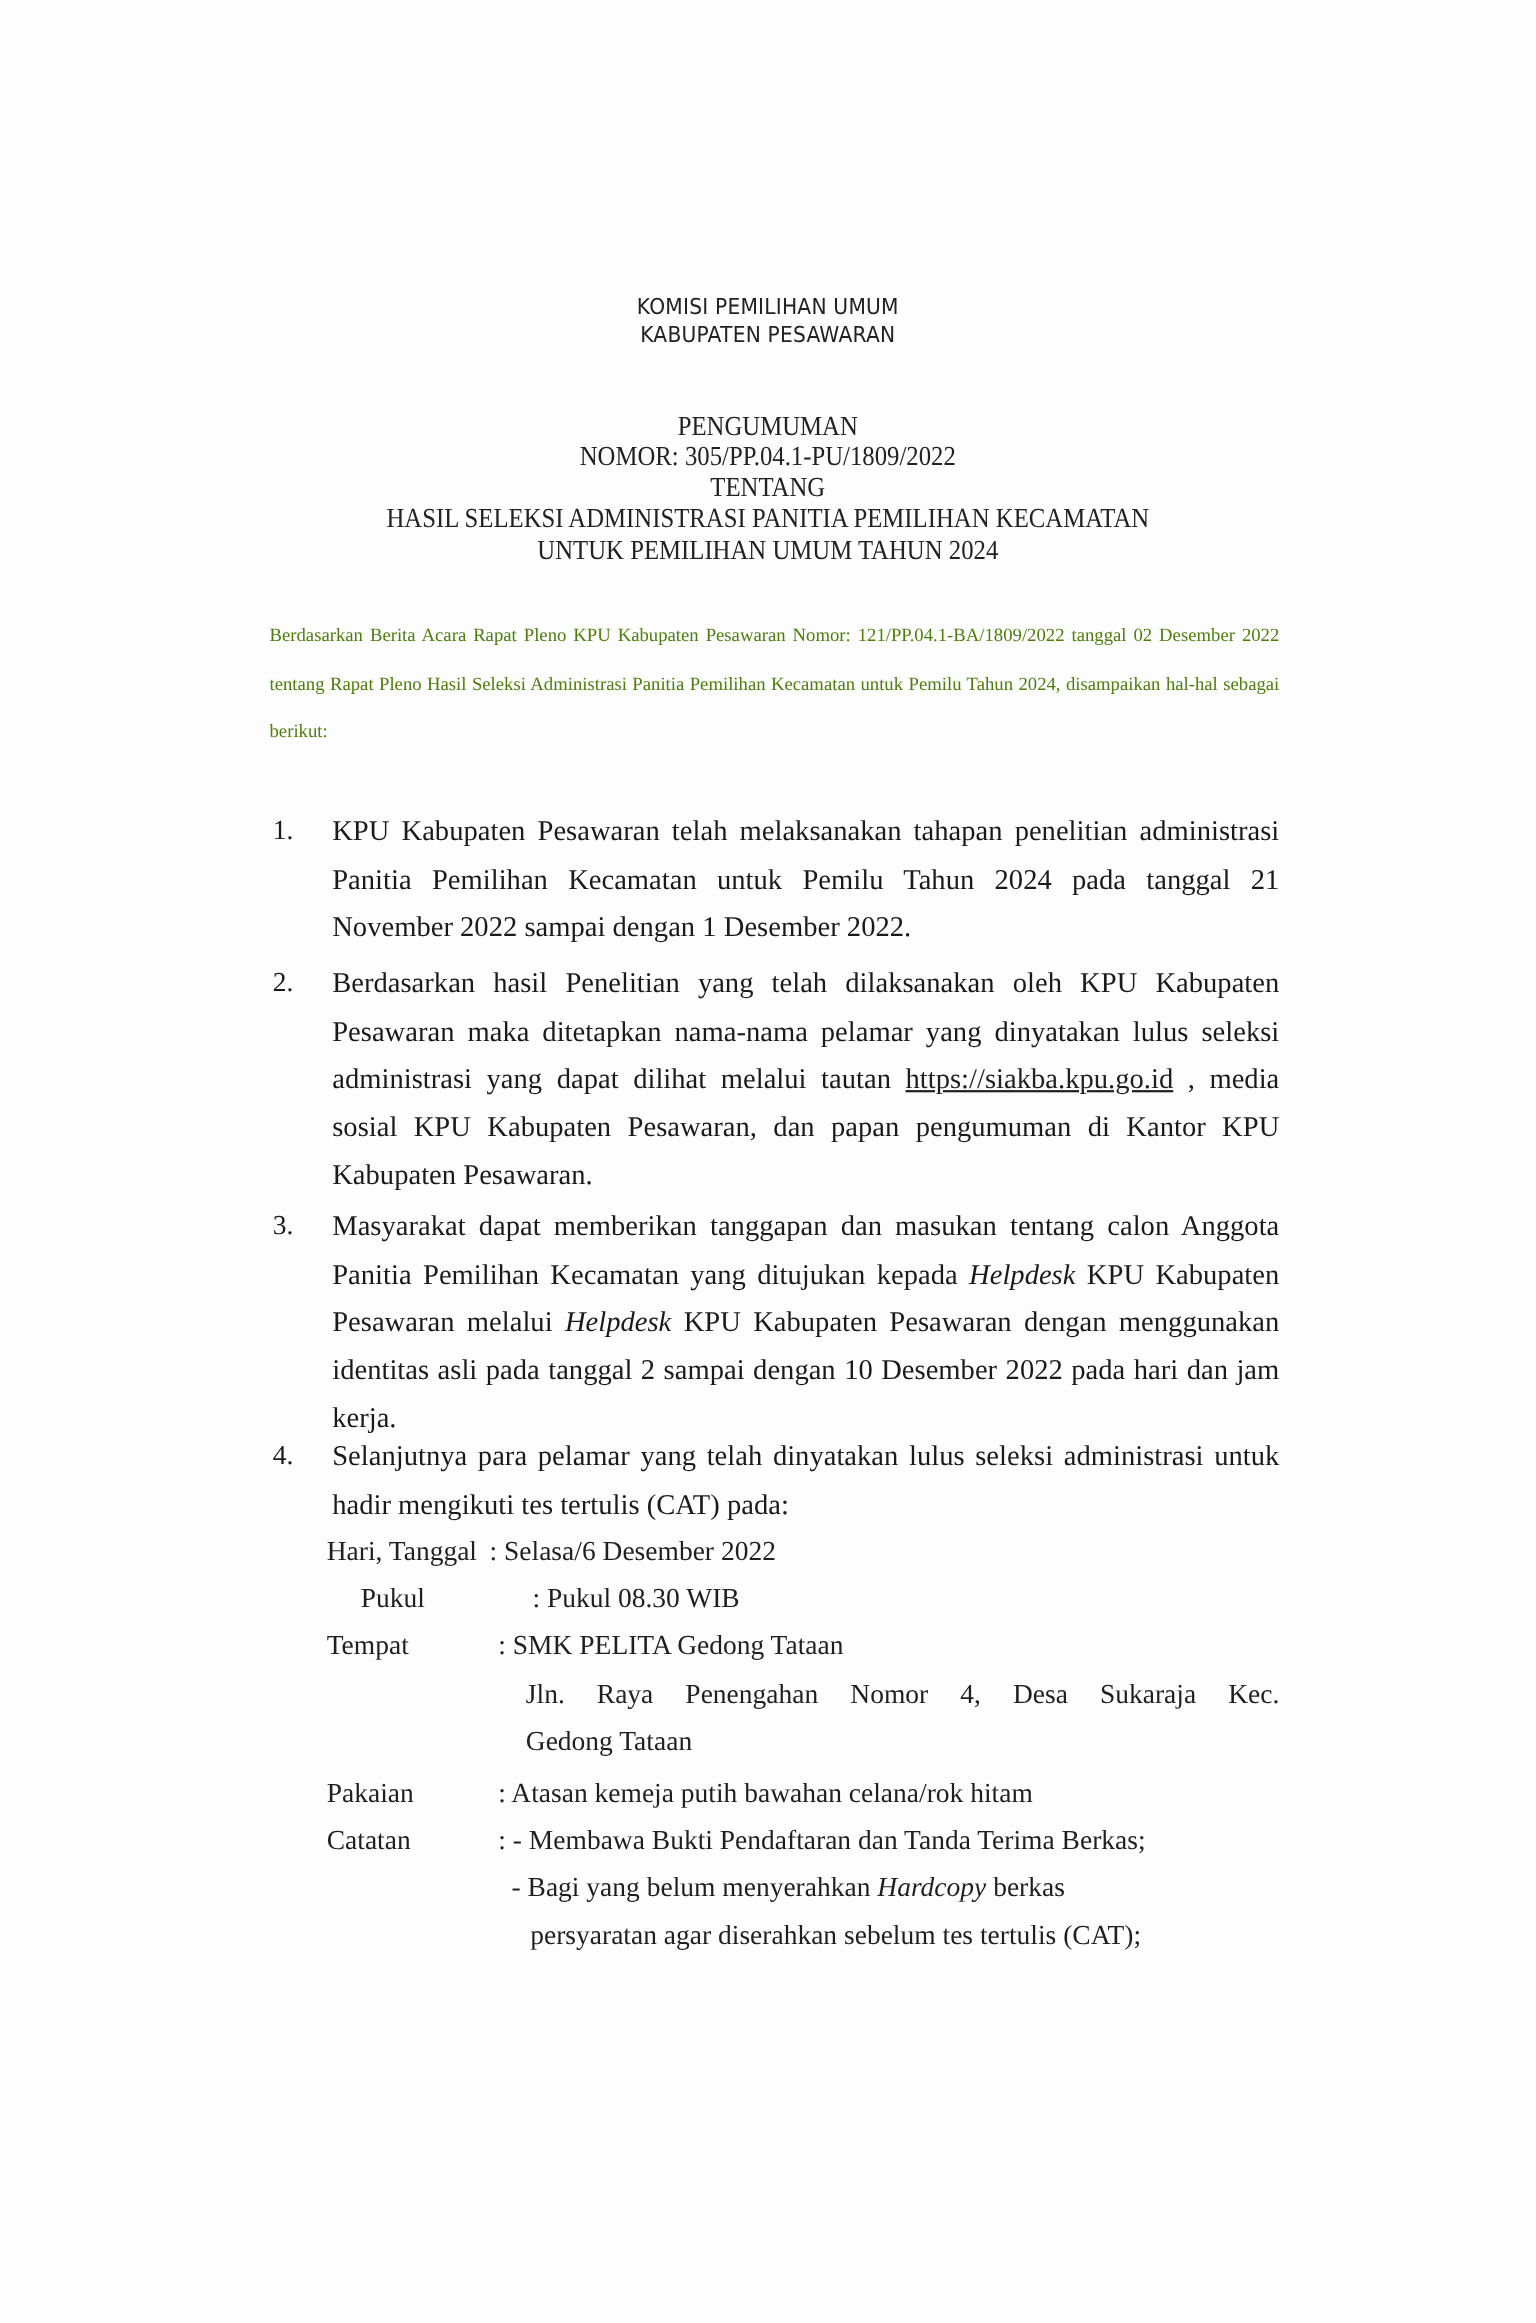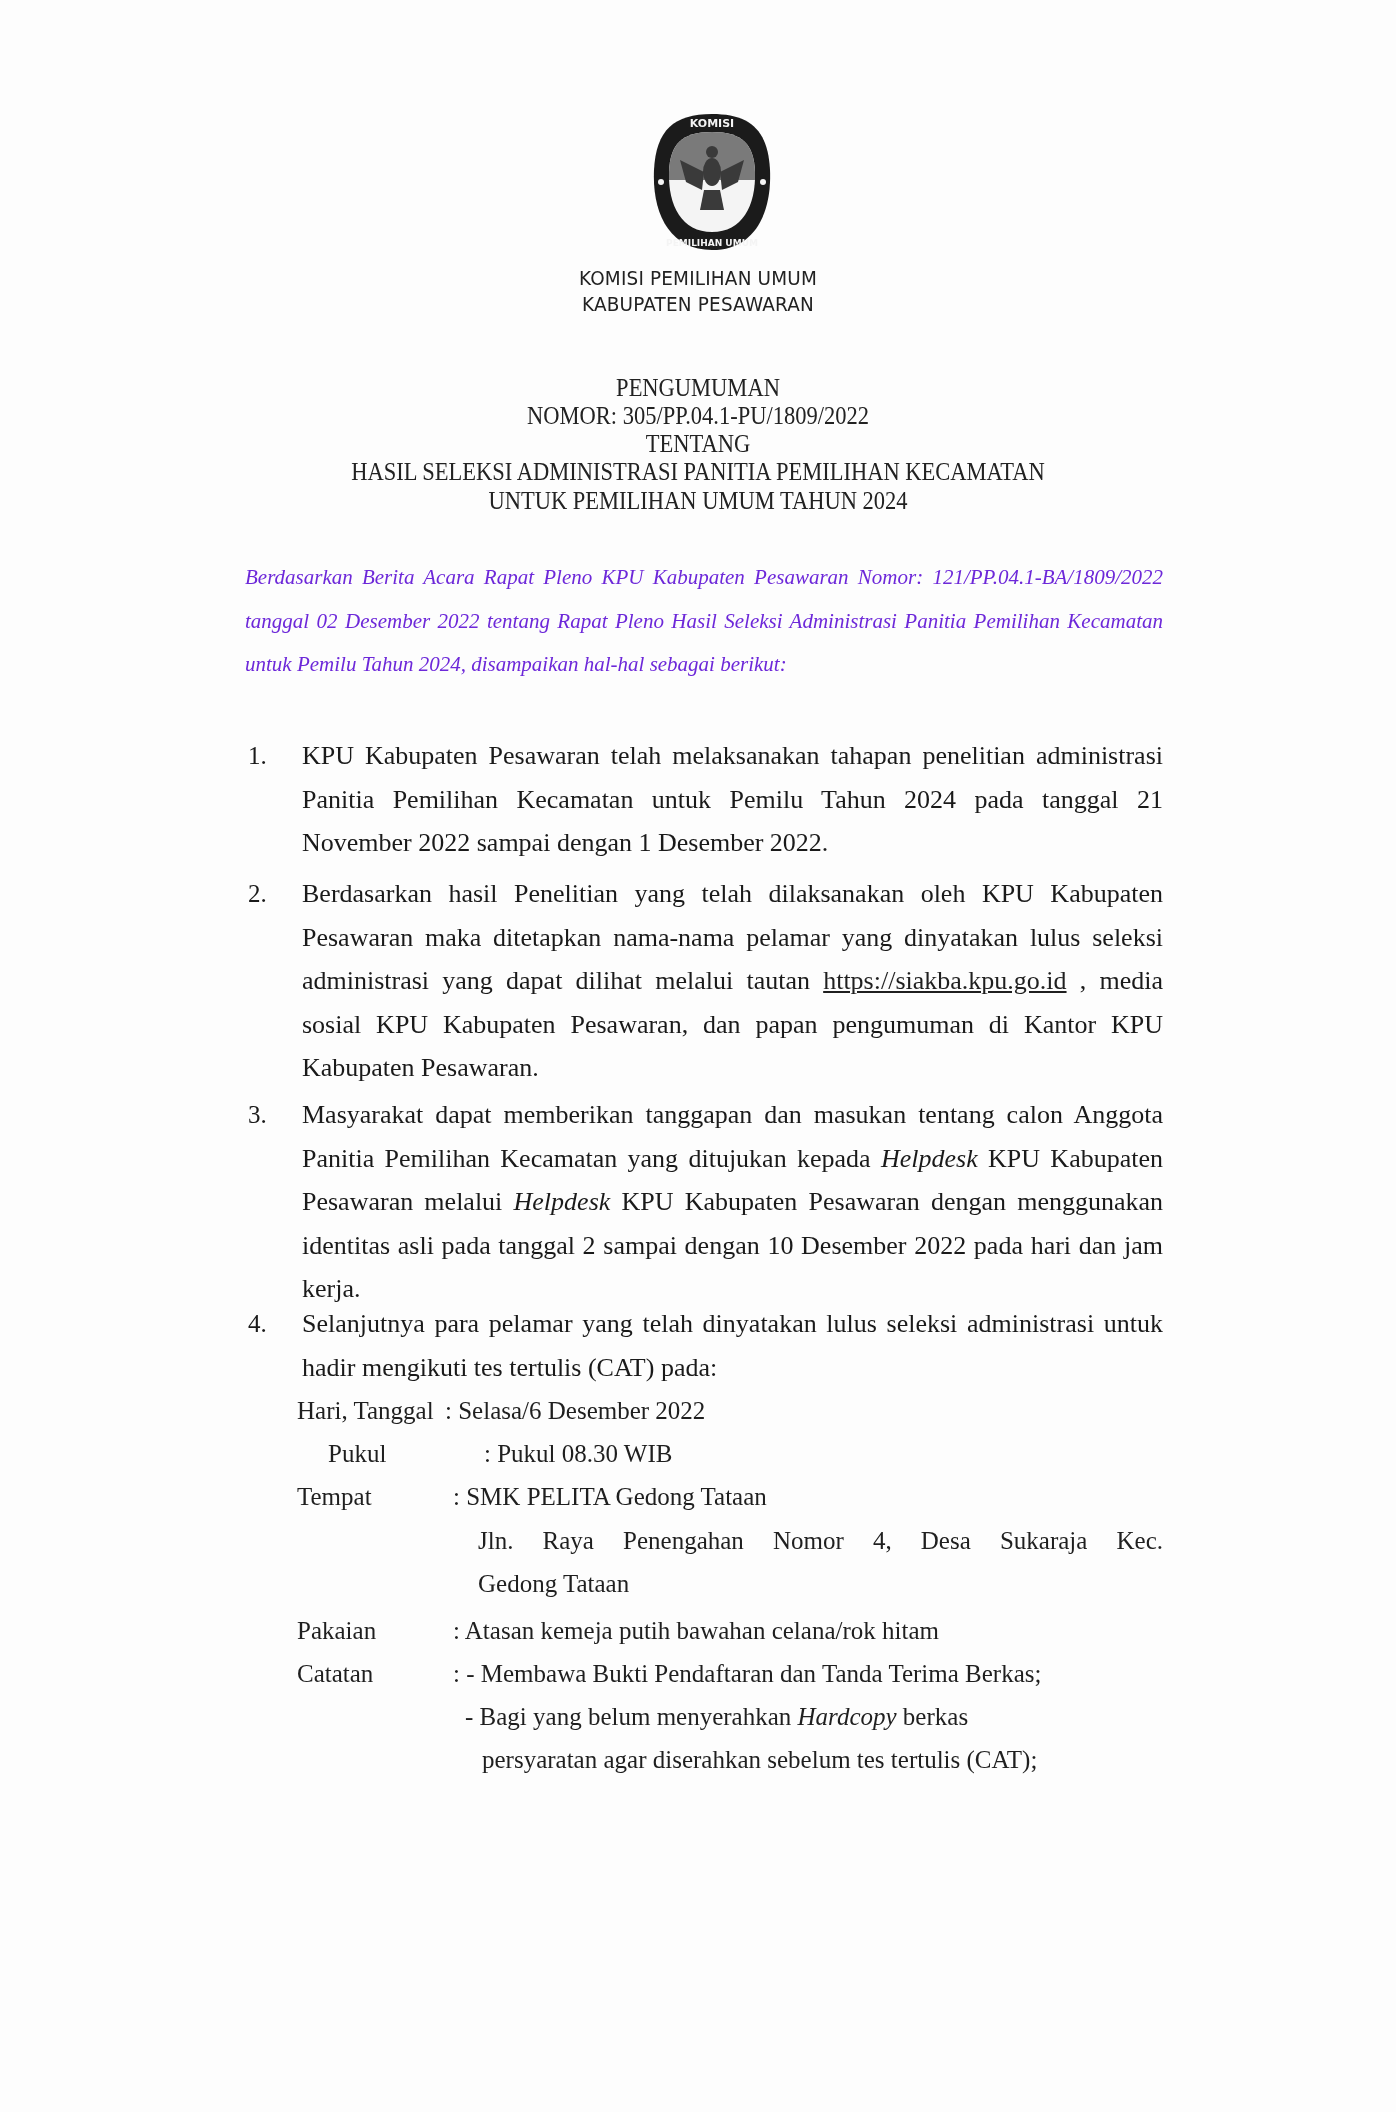--- a/index.html
+++ b/index.html
@@ -9,22 +9,22 @@
   .logo { position: absolute; left: 650px; top: 110px; width: 124px; height: 144px; }
   .org { position: absolute; left: 0; width: 1396px; text-align: center;
          font-family: "DejaVu Sans", "Liberation Sans", sans-serif; font-size: 20px;
          letter-spacing: 0.2px; color: #222; transform: scaleX(0.92); }
   .org.l1 { top: 266px; }
   .org.l2 { top: 292px; }
   .title { position: absolute; left: 0; width: 1396px; text-align: center;
            font-family: "Liberation Serif", serif; font-size: 25px; color: #222;
            transform: scaleX(0.9); line-height: 24px; }
   .t1 { top: 376px; } .t2 { top: 404px; } .t3 { top: 432px; } .t4 { top: 460px; } .t5 { top: 489px; }
-  .para { position: absolute; font-size: 21px; line-height: 43.5px; text-align: justify;
-          text-align-last: left; color: #6d28d9; font-style: italic; }
+  .para { position: absolute; font-size: 17px; line-height: 43.5px; text-align: justify;
+          text-align-last: left; color: #4d7c0f; }
   .intro { left: 245px; top: 556px; width: 918px; transform-origin: left top; }
   .item { position: absolute; left: 245px; width: 918px; }
   .item .num { position: absolute; left: 3px; top: 0; font-size: 25px; line-height: 43.5px; }
   .item .txt { position: absolute; left: 57px; top: 0; width: 861px; font-size: 26px;
                line-height: 43.5px; text-align: justify; text-align-last: left; }
   .i1 { top: 734px; } .i2 { top: 872px; } .i3 { top: 1093px; } .i4 { top: 1302px; }
   .link { text-decoration: underline; color: #1f1f1f; }
   em { font-style: italic; }
   .detail { position: absolute; font-size: 25px; line-height: 43.5px; color: #1f1f1f; }
   .lbl { position: absolute; left: 297px; }
@@ -32,38 +32,20 @@
   .val2 { position: absolute; left: 478px; }
   .addr { position: absolute; left: 478px; width: 685px; text-align: justify; text-align-last: justify; }
   .note2 { position: absolute; left: 465px; }
   .note3 { position: absolute; left: 482px; }
 </style>
 </head>
 <body>
 
 <div class="page">
 
-  <div class="logo">
-    <svg width="124" height="144" viewBox="0 0 124 144">
-      <path d="M62 4 C100 4 118 20 120 60 C122 104 104 140 62 140 C20 140 2 104 4 60 C6 20 24 4 62 4 Z" fill="#1b1b1b"></path>
-      <path d="M62 22 C92 22 104 34 105 62 C106 96 92 122 62 122 C32 122 18 96 19 62 C20 34 32 22 62 22 Z" fill="#f4f4f4"></path>
-      <path d="M19 62 C20 34 32 22 62 22 C92 22 104 34 105 62 L105 70 L19 70 Z" fill="#7a7a7a"></path>
-      <g fill="#3a3a3a">
-        <ellipse cx="62" cy="62" rx="9" ry="14"></ellipse>
-        <path d="M30 50 L54 62 L52 80 L36 72 Z"></path>
-        <path d="M94 50 L70 62 L72 80 L88 72 Z"></path>
-        <path d="M54 80 L70 80 L74 100 L50 100 Z"></path>
-        <circle cx="62" cy="42" r="6"></circle>
-      </g>
-      <circle cx="11" cy="72" r="3" fill="#f4f4f4"></circle>
-      <circle cx="113" cy="72" r="3" fill="#f4f4f4"></circle>
-      <text x="62" y="17" text-anchor="middle" font-family="DejaVu Sans, sans-serif" font-size="11" font-weight="bold" fill="#f4f4f4">KOMISI</text>
-      <text x="62" y="136" text-anchor="middle" font-family="DejaVu Sans, sans-serif" font-size="9" font-weight="bold" fill="#f4f4f4">PEMILIHAN UMUM</text>
-    </svg>
-  </div>
 
   <div class="org l1">KOMISI PEMILIHAN UMUM</div>
   <div class="org l2">KABUPATEN PESAWARAN</div>
 
   <div class="title t1">PENGUMUMAN</div>
   <div class="title t2">NOMOR: 305/PP.04.1-PU/1809/2022</div>
   <div class="title t3">TENTANG</div>
   <div class="title t4">HASIL SELEKSI ADMINISTRASI PANITIA PEMILIHAN KECAMATAN</div>
   <div class="title t5">UNTUK PEMILIHAN UMUM TAHUN 2024</div>
 

